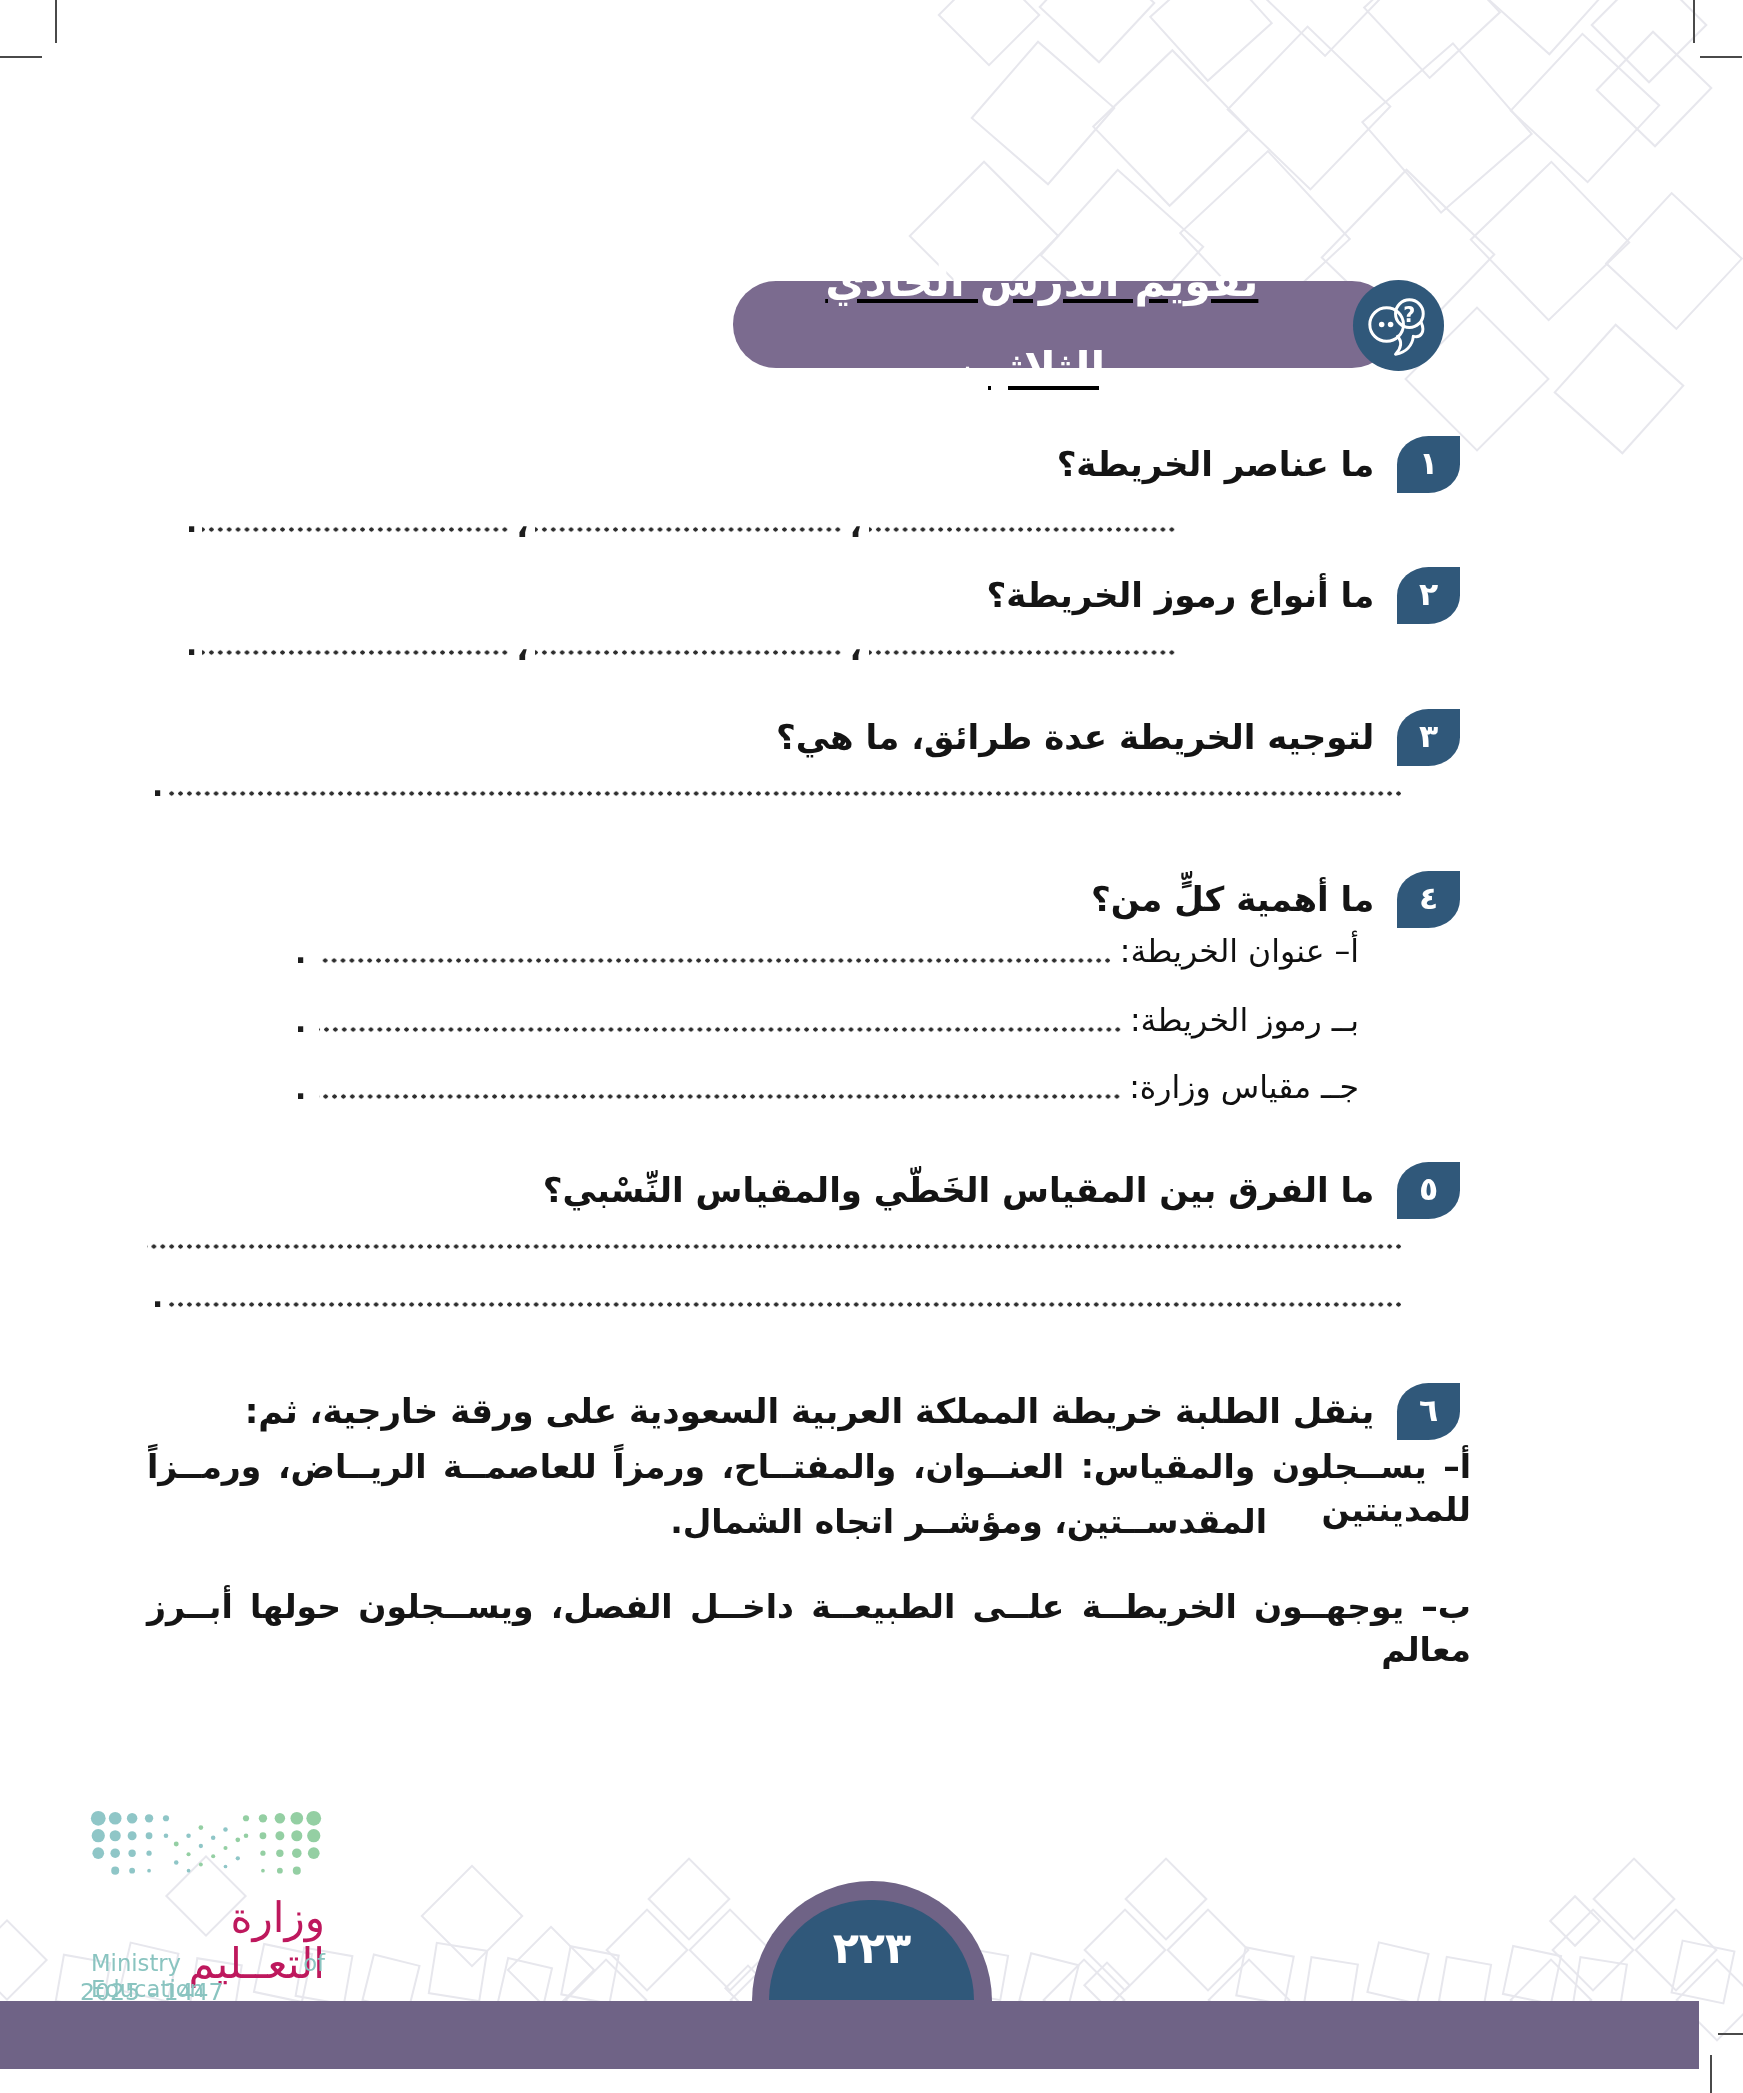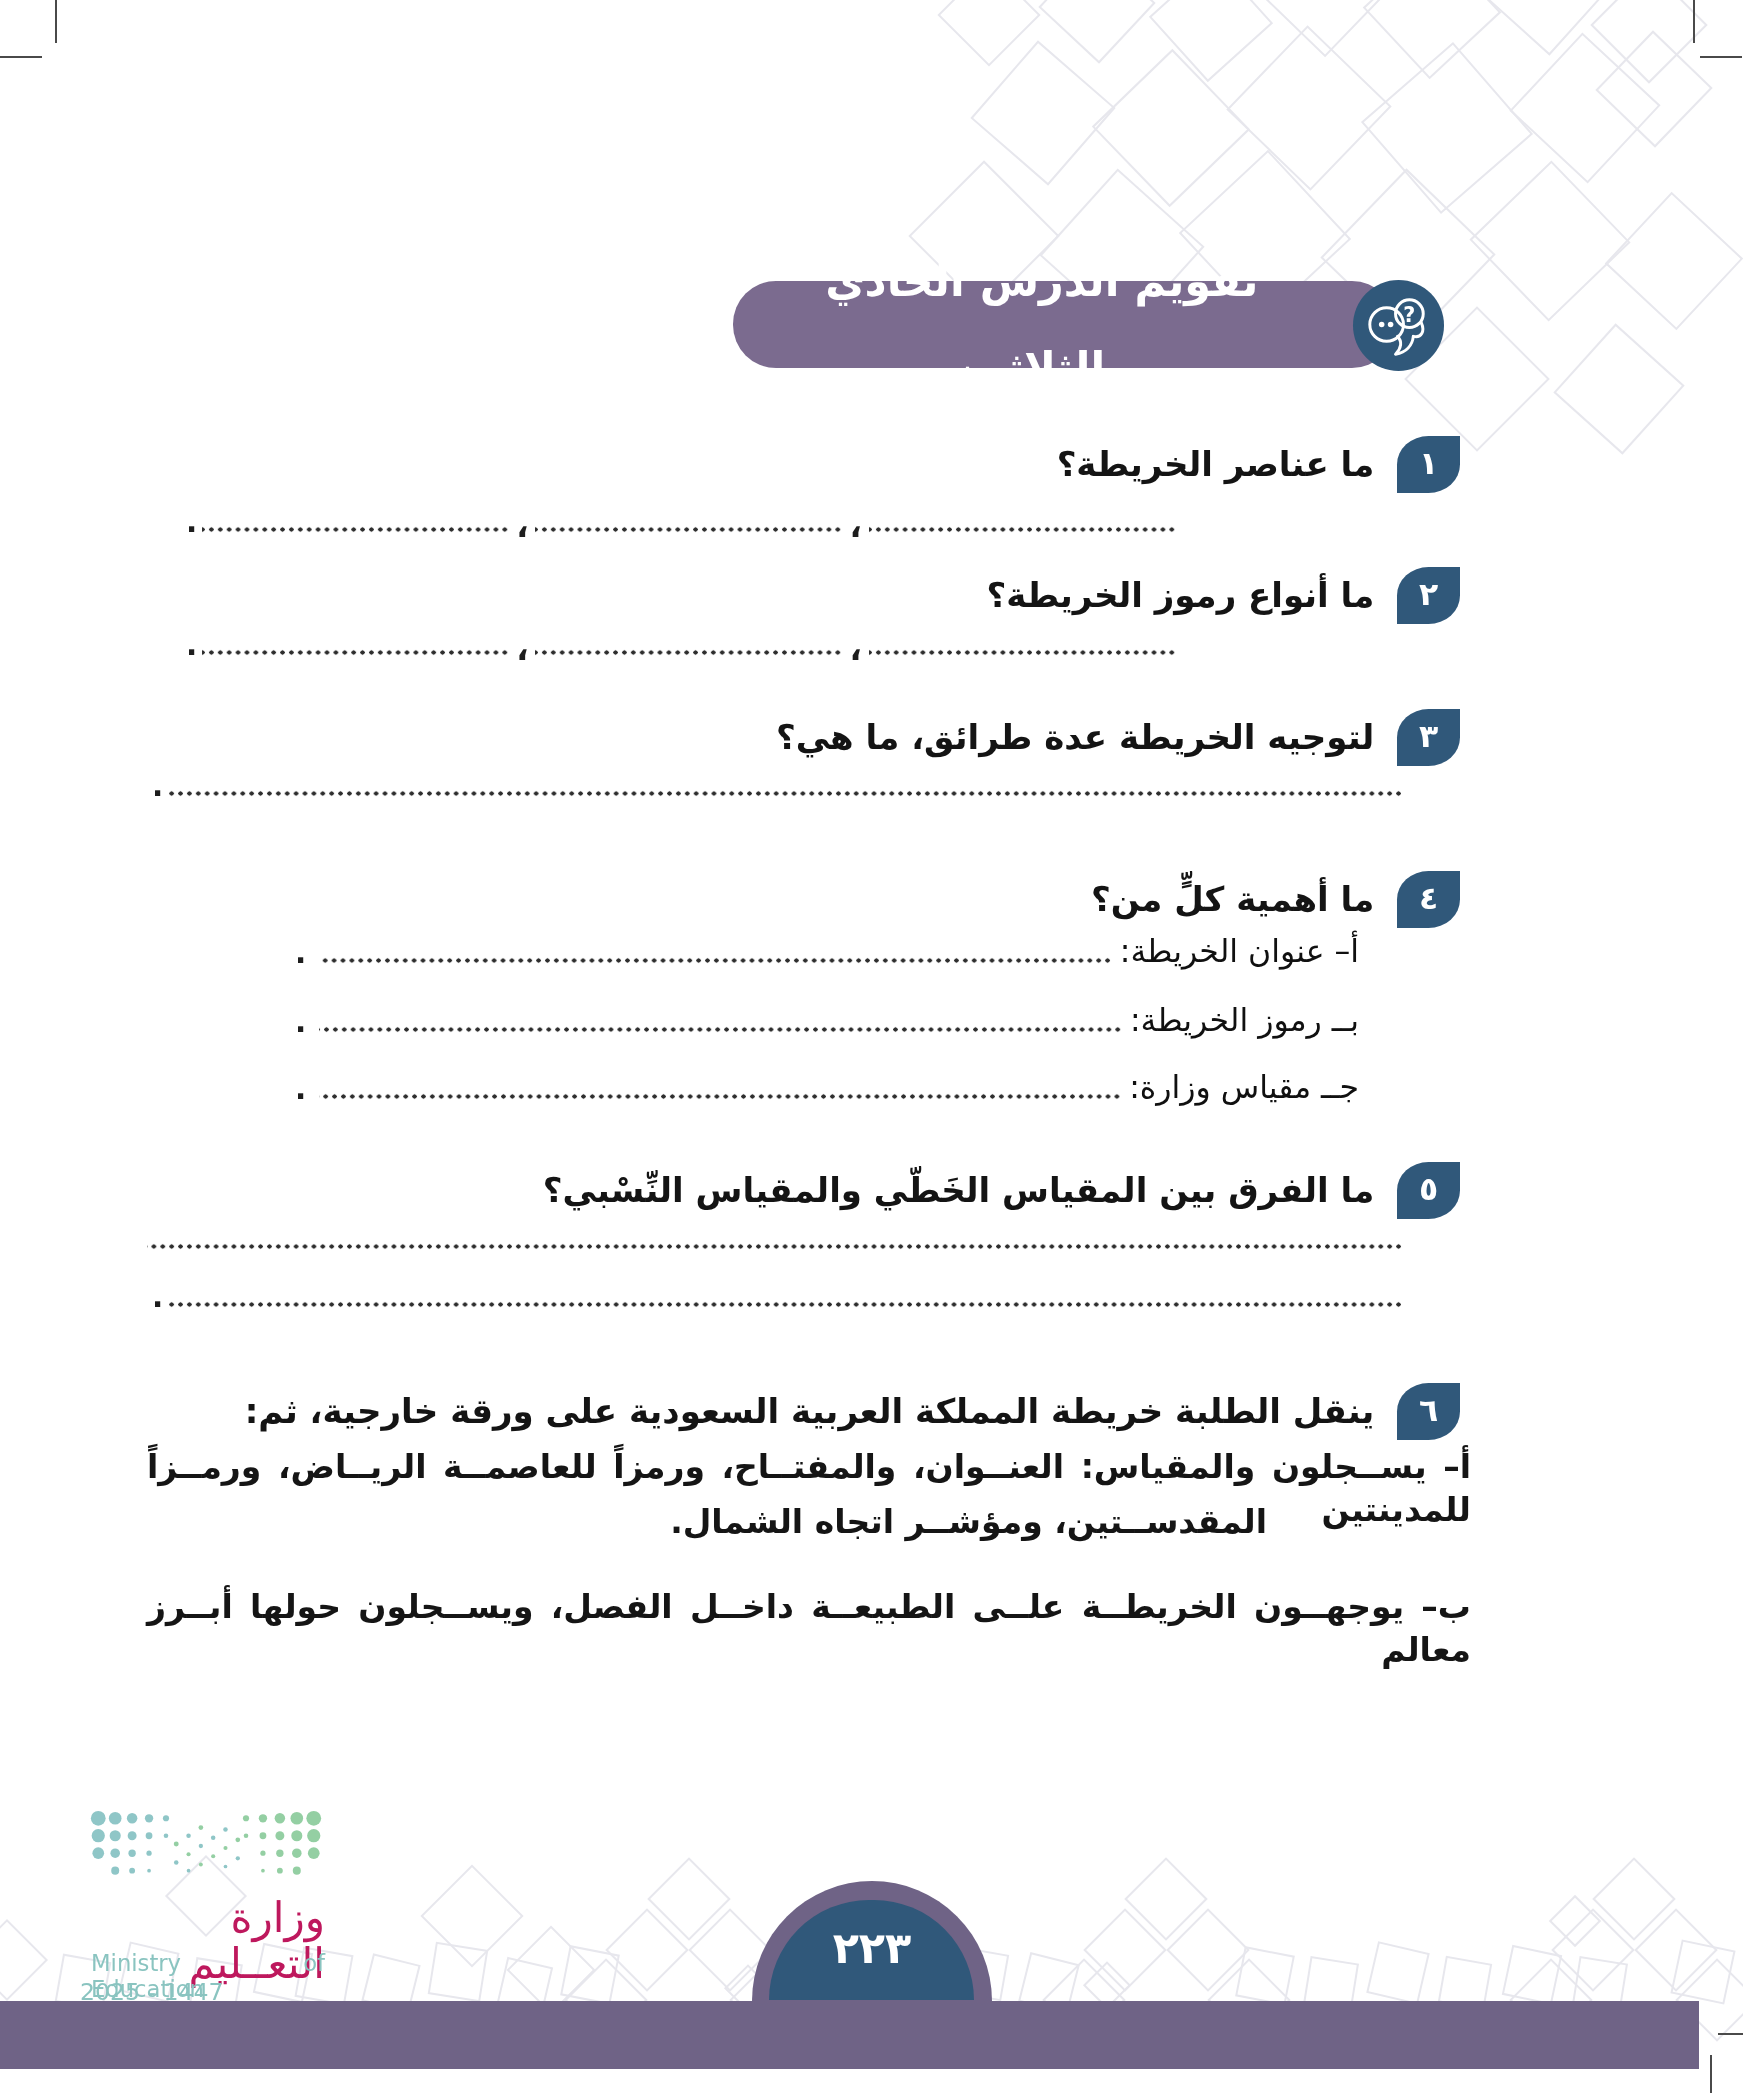--- a/index.html
+++ b/index.html
@@ -2,21 +2,21 @@
 <html lang="ar" dir="rtl"><head>
 <meta charset="utf-8">
 <style>
   html,body{margin:0;padding:0;background:#fff;}
   .page{position:relative;width:1744px;height:2093px;background:#ffffff;overflow:hidden;
         font-family:"DejaVu Sans",sans-serif;direction:rtl;}
   .mark{position:absolute;background:#4a4a4a;z-index:5;}
   .deco{position:absolute;border:2.5px solid #e7e7ed;background:transparent;z-index:1;}
   
   .banner{position:absolute;left:734px;top:281px;width:662px;height:87px;background:#7b6b8f;
-          border-radius:43px;z-index:3;display:flex;align-items:center;}
+          border-radius:43px;z-index:3;display:flex;align-items:center;text-decoration:underline;}
   .banner-title{width:100%;text-align:center;padding:0 69px 0 24.6px;color:#ffffff;
                 font-size:43px;font-weight:bold;line-height:87px;}
   .banner-icon{position:absolute;left:1353px;top:279px;width:93px;height:93px;z-index:4;}
   
   .qrow{position:absolute;left:148px;width:1313px;display:flex;direction:rtl;
         align-items:center;gap:22.7px;z-index:2;}
   .badge{flex:0 0 63px;width:63px;height:57px;background:#30587a;border-radius:50% 0 50% 0;
          color:#fff;font-size:31.5px;font-weight:bold;display:flex;align-items:center;
          justify-content:center;padding-bottom:3.9px;box-sizing:border-box;}
   .qtext{font-size:34px;font-weight:bold;color:#141414;line-height:1.25;}

